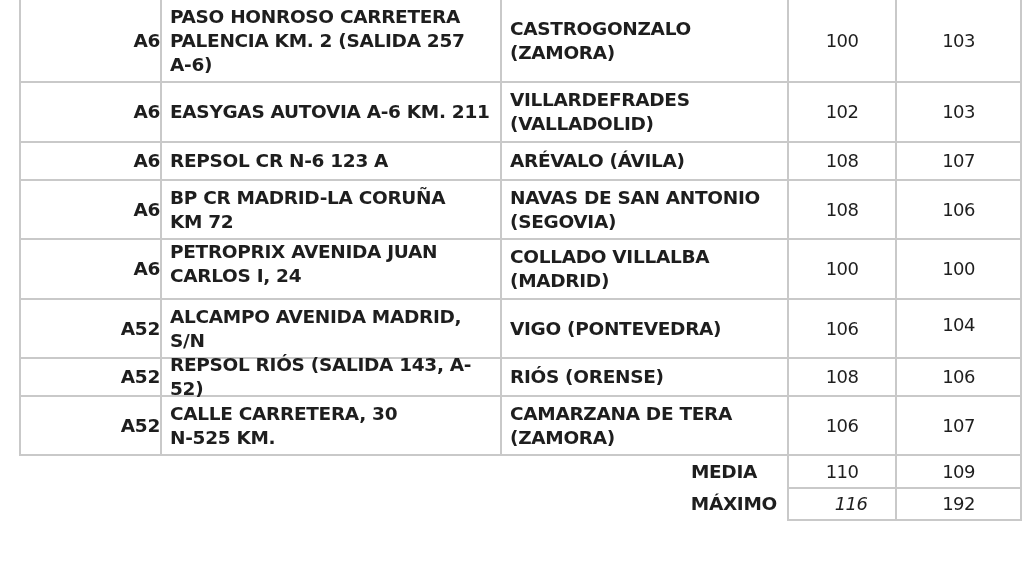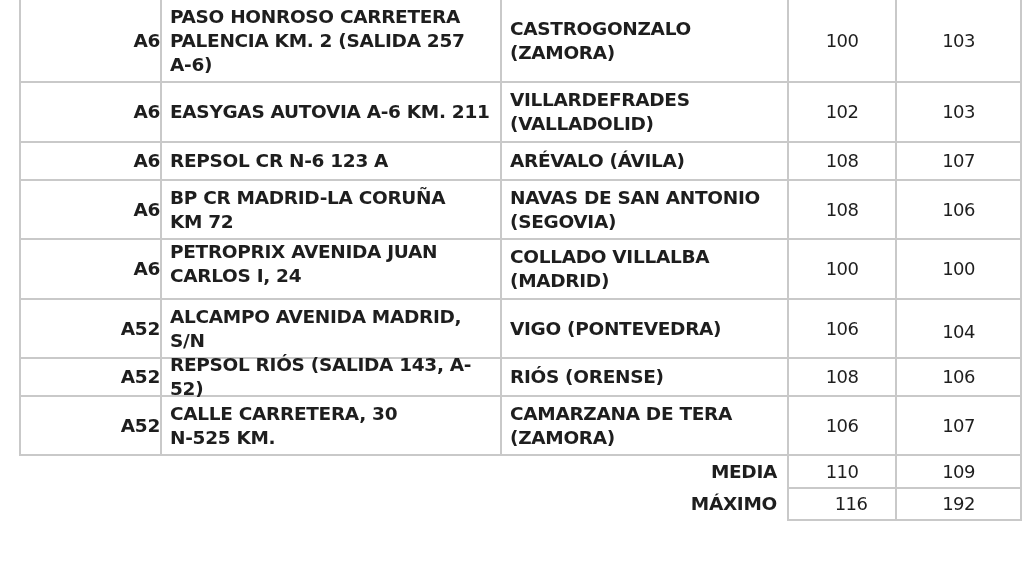--- a/index.html
+++ b/index.html
@@ -71,35 +71,35 @@
 <div class="cell txt" style="left:502px; width:285px; top:240px; height:58px;">COLLADO VILLALBA
 (MADRID)</div>
 <div class="cell num" style="left:789px; width:106px; top:240px; height:58px;">100</div>
 <div class="cell num" style="left:897px; width:123px; top:240px; height:58px;">100</div>
 
 <div class="cell road" style="left:21px; width:139px; top:300px; height:57px;">A52</div>
 <div class="cell txt" style="left:162px; width:338px; top:300px; height:57px;">ALCAMPO AVENIDA MADRID,
 S/N</div>
 <div class="cell txt" style="left:502px; width:285px; top:300px; height:57px;">VIGO (PONTEVEDRA)</div>
 <div class="cell num" style="left:789px; width:106px; top:300px; height:57px;">106</div>
-<div class="cell num" style="left:897px; width:123px; top:303px; height:57px;">104</div>
+<div class="cell num" style="left:897px; width:123px; top:296px; height:57px;">104</div>
 
 <div class="cell road" style="left:21px; width:139px; top:359px; height:36px;">A52</div>
 <div class="cell txt" style="left:162px; width:338px; top:359px; height:36px;">REPSOL RIÓS (SALIDA 143, A-52)</div>
 <div class="cell txt" style="left:502px; width:285px; top:359px; height:36px;">RIÓS (ORENSE)</div>
 <div class="cell num" style="left:789px; width:106px; top:359px; height:36px;">108</div>
 <div class="cell num" style="left:897px; width:123px; top:359px; height:36px;">106</div>
 
 <div class="cell road" style="left:21px; width:139px; top:397px; height:57px;">A52</div>
 <div class="cell txt" style="left:162px; width:338px; top:397px; height:57px;">CALLE CARRETERA, 30
  N-525 KM.</div>
 <div class="cell txt" style="left:502px; width:285px; top:397px; height:57px;">CAMARZANA DE TERA
 (ZAMORA)</div>
 <div class="cell num" style="left:789px; width:106px; top:397px; height:57px;">106</div>
 <div class="cell num" style="left:897px; width:123px; top:397px; height:57px;">107</div>
 
-<div class="cell sumlabel" style="left:560px; width:227px; top:456px; height:31px;text-align:center;">MEDIA</div>
+<div class="cell sumlabel" style="left:540px; width:227px; top:456px; height:31px;text-align:center;">MEDIA</div>
 <div class="cell num" style="left:789px; width:106px; top:456px; height:31px;">110</div>
 <div class="cell num" style="left:897px; width:123px; top:456px; height:31px;">109</div>
 
 <div class="cell sumlabel" style="left:560px; width:227px; top:489px; height:30px;">MÁXIMO</div>
-<div class="cell num" style="left:789px; width:124px; top:489px; height:30px;">116</div>
+<div class="cell num" style="left:789px; width:124px; top:489px; height:30px;font-style:italic;">116</div>
 <div class="cell num" style="left:897px; width:123px; top:489px; height:30px;">192</div>
 
 </body></html>

